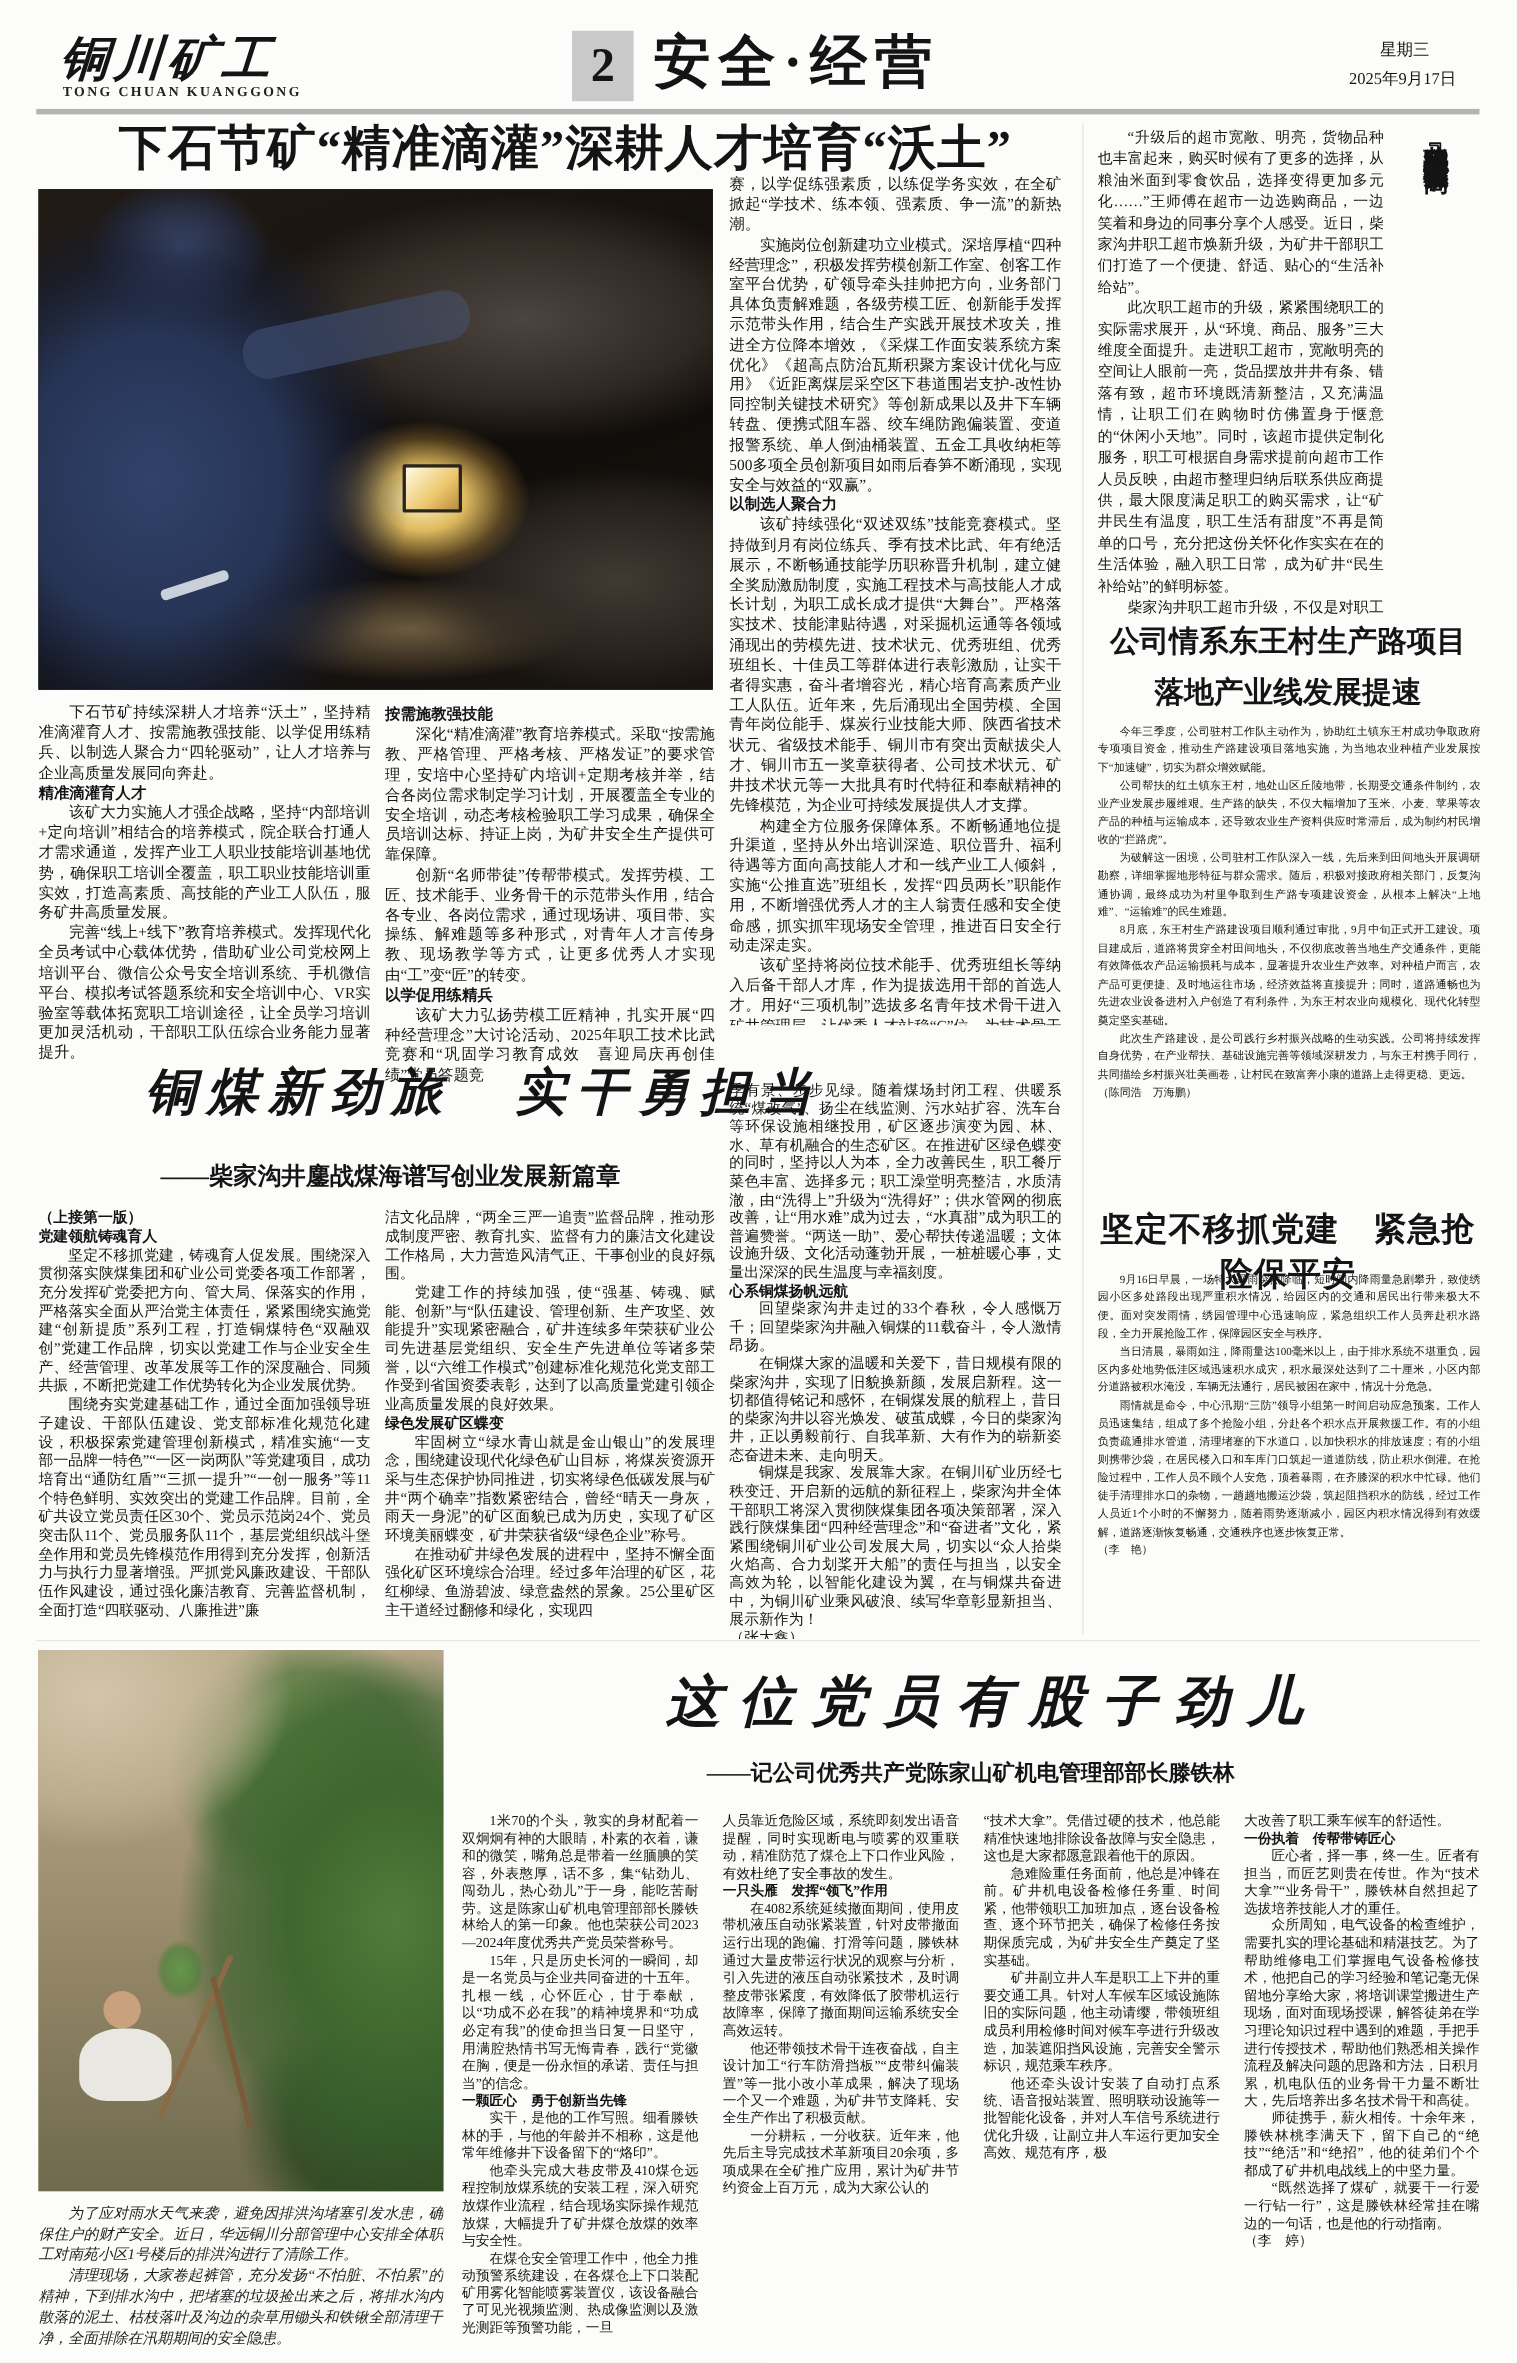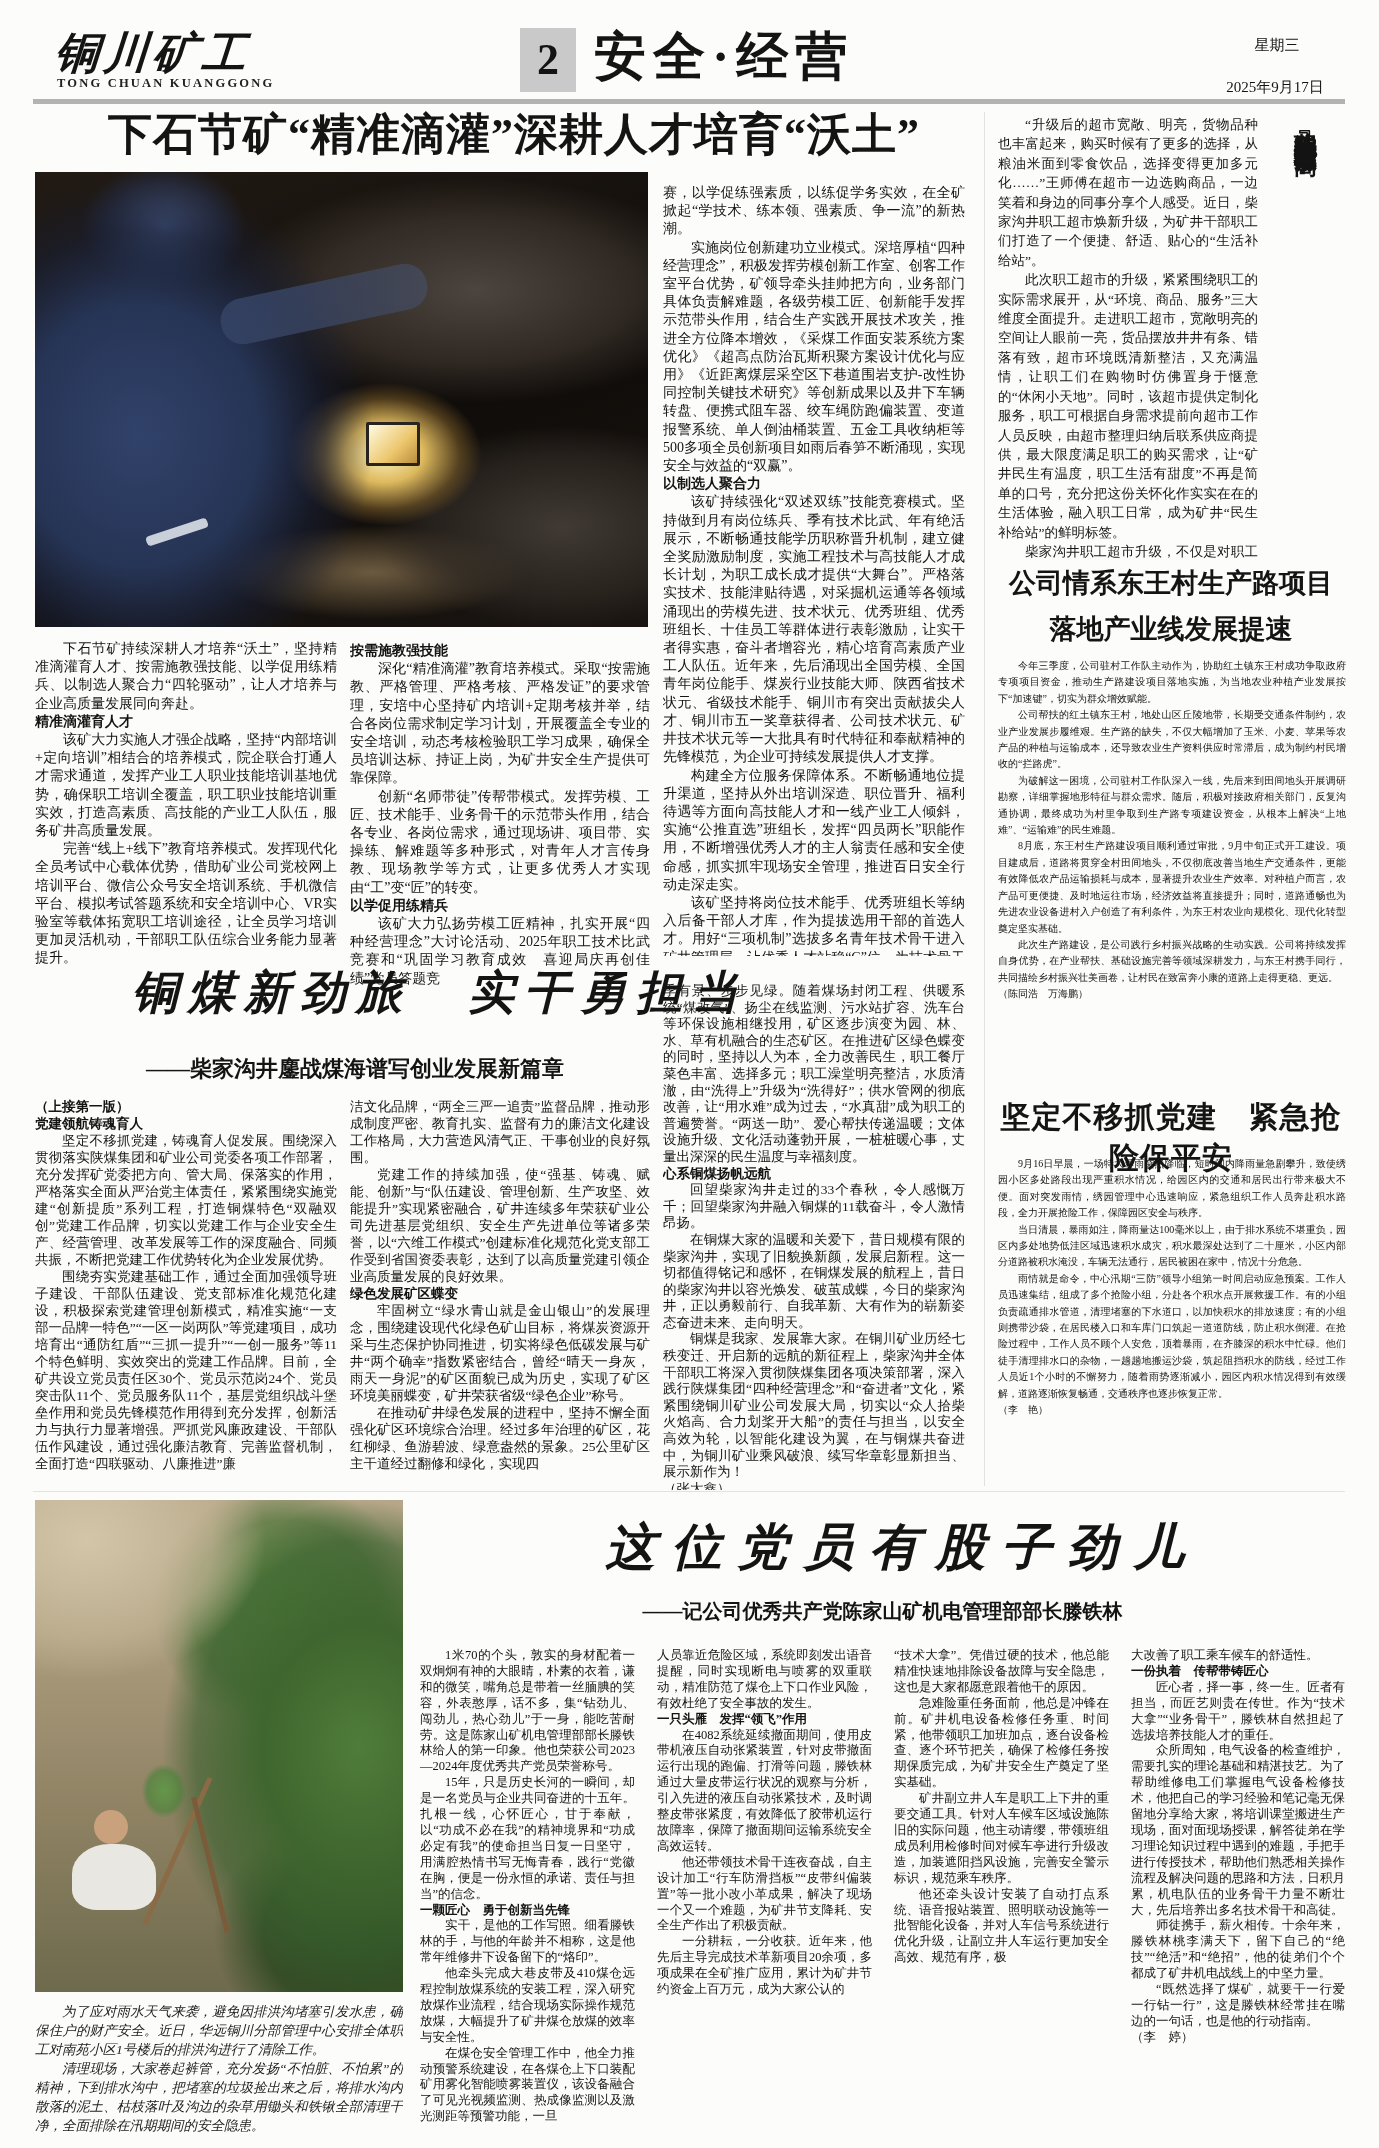--- a/index.html
+++ b/index.html
@@ -66,32 +66,32 @@
 </head>
 <body>
 
 <div class="page">
 
   <div class="abs logo-cn" style="left:55px;top:24px;">铜川矿工</div>
   <div class="abs logo-en" style="left:57px;top:76px;">TONG CHUAN KUANGGONG</div>
   <div class="abs pagebox" style="left:520px;top:28px;">2</div>
   <div class="abs secttl" style="left:594px;top:22px;">安全·经营</div>
   <div class="abs dateline" style="left:1222px;top:36px;width:110px;">星期三</div>
-  <div class="abs dateline" style="left:1200px;top:62px;width:150px;margin-top:16px;">2025年9月17日</div>
+  <div class="abs dateline" style="left:1200px;top:62px;width:150px;">2025年9月17日</div>
   <div class="abs hrule" style="left:33px;top:99px;width:1312px;height:5px;"></div>
 
   <div class="abs headline1" style="left:48px;top:110px;width:932px;">下石节矿“精准滴灌”深耕人才培育“沃土”</div>
 
   <div class="abs photo ph1" style="left:35px;top:172px;width:613px;height:455px;">
     <div class="abs ph1-arm"></div>
     <div class="abs ph1-screen"></div>
     <div class="abs ph1-stripe"></div>
   </div>
 
-  <div class="abs jcol fzA" style="left:663px;top:184px;width:302px;height:772px;">
+  <div class="abs jcol fzA" style="left:663px;top:160px;width:302px;height:772px;">
     <p class="nt">赛，以学促练强素质，以练促学务实效，在全矿掀起“学技术、练本领、强素质、争一流”的新热潮。</p>
     <p>实施岗位创新建功立业模式。深培厚植“四种经营理念”，积极发挥劳模创新工作室、创客工作室平台优势，矿领导牵头挂帅把方向，业务部门具体负责解难题，各级劳模工匠、创新能手发挥示范带头作用，结合生产实践开展技术攻关，推进全方位降本增效，《采煤工作面安装系统方案优化》《超高点防治瓦斯积聚方案设计优化与应用》《近距离煤层采空区下巷道围岩支护-改性协同控制关键技术研究》等创新成果以及井下车辆转盘、便携式阻车器、绞车绳防跑偏装置、变道报警系统、单人倒油桶装置、五金工具收纳柜等500多项全员创新项目如雨后春笋不断涌现，实现安全与效益的“双赢”。</p>
     <p class="sub">以制选人聚合力</p>
     <p>该矿持续强化“双述双练”技能竞赛模式。坚持做到月有岗位练兵、季有技术比武、年有绝活展示，不断畅通技能学历职称晋升机制，建立健全奖励激励制度，实施工程技术与高技能人才成长计划，为职工成长成才提供“大舞台”。严格落实技术、技能津贴待遇，对采掘机运通等各领域涌现出的劳模先进、技术状元、优秀班组、优秀班组长、十佳员工等群体进行表彰激励，让实干者得实惠，奋斗者增容光，精心培育高素质产业工人队伍。近年来，先后涌现出全国劳模、全国青年岗位能手、煤炭行业技能大师、陕西省技术状元、省级技术能手、铜川市有突出贡献拔尖人才、铜川市五一奖章获得者、公司技术状元、矿井技术状元等一大批具有时代特征和奉献精神的先锋模范，为企业可持续发展提供人才支撑。</p>
     <p>构建全方位服务保障体系。不断畅通地位提升渠道，坚持从外出培训深造、职位晋升、福利待遇等方面向高技能人才和一线产业工人倾斜，实施“公推直选”班组长，发挥“四员两长”职能作用，不断增强优秀人才的主人翁责任感和安全使命感，抓实抓牢现场安全管理，推进百日安全行动走深走实。</p>
     <p>该矿坚持将岗位技术能手、优秀班组长等纳入后备干部人才库，作为提拔选用干部的首选人才。用好“三项机制”选拔多名青年技术骨干进入矿井管理层，让优秀人才站稳“C”位，为技术骨干打造晋升通道，打造高素质、高技能的老中青管理干部梯队，形成有为者有位，实干者受益的良好风尚，让企业高质量发展更具活力、更富底蕴。</p>
 
   </div>
 
   <div class="abs jcol fzA" style="left:35px;top:640px;width:302px;height:400px;">

